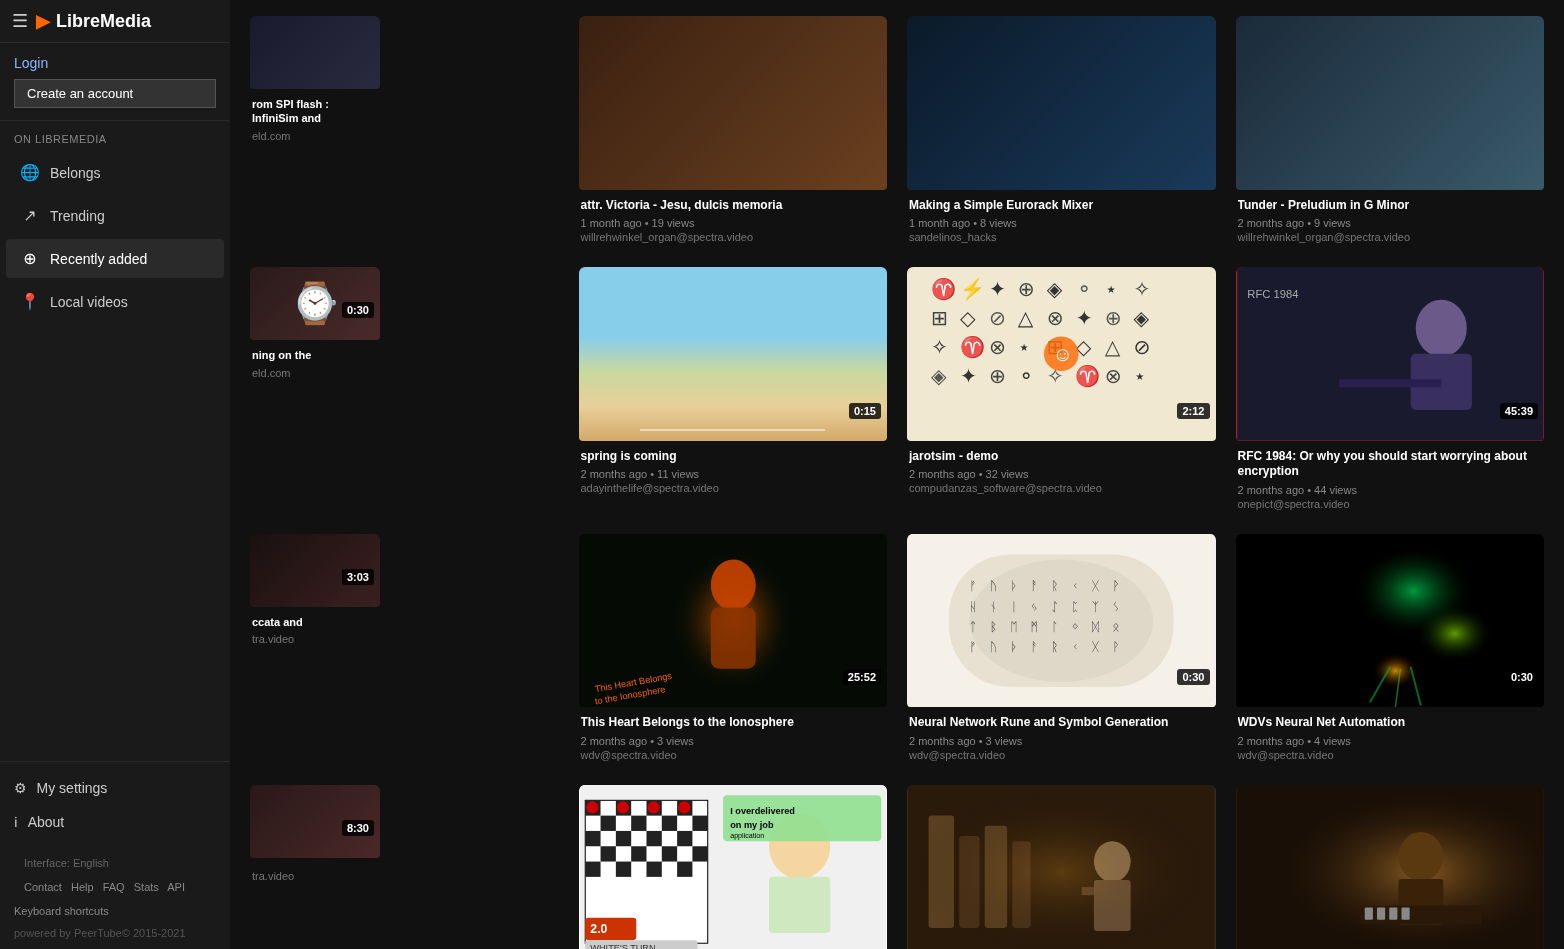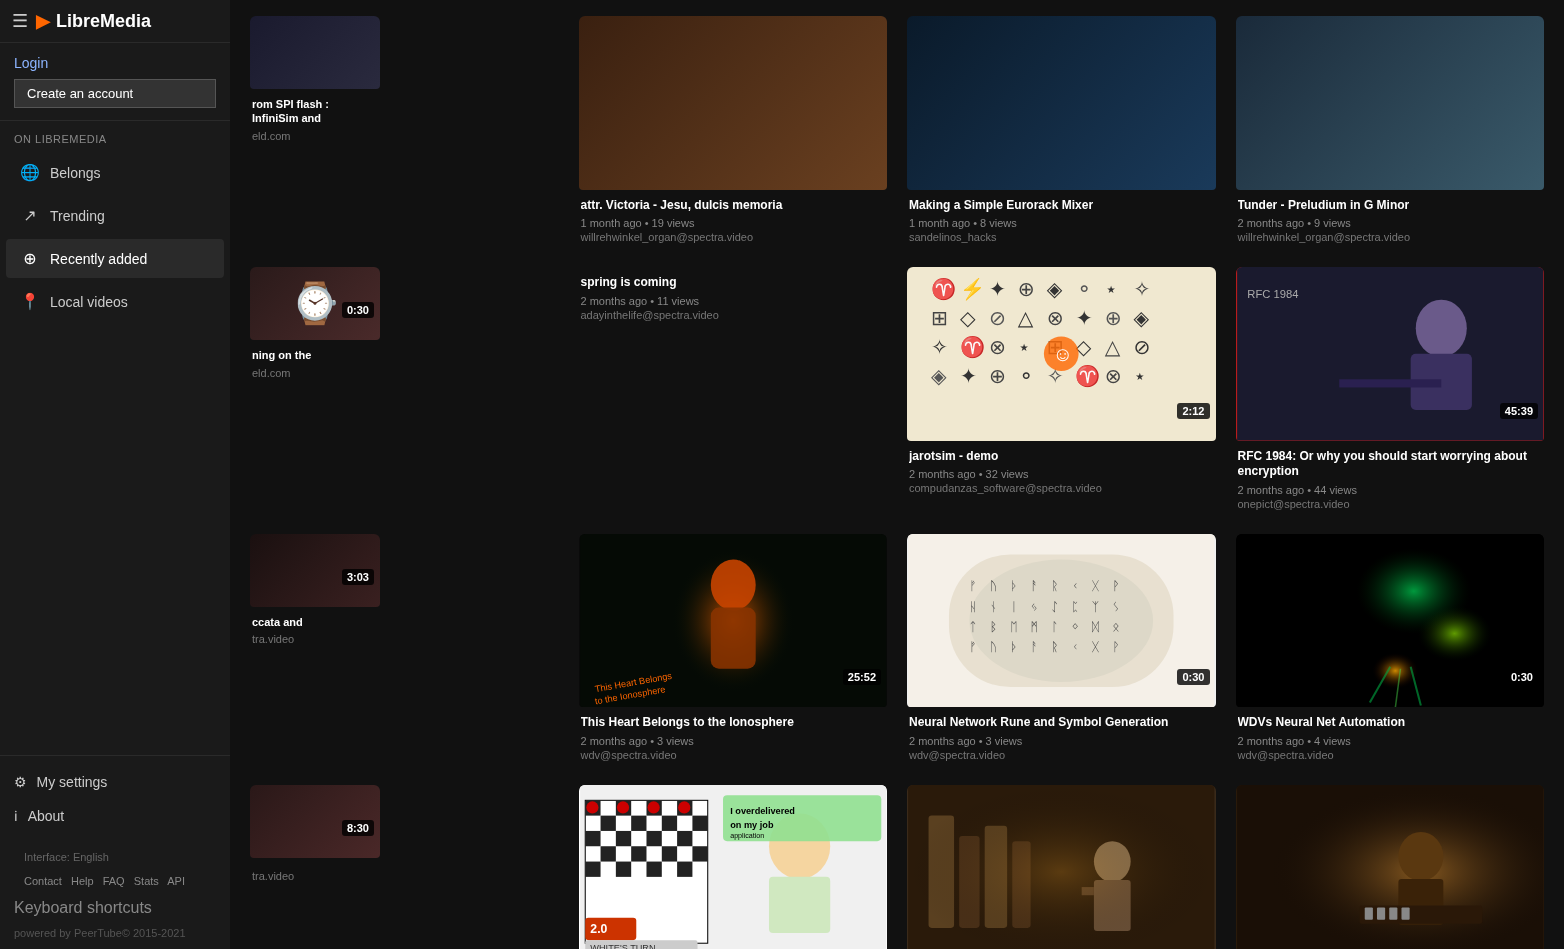--- a/index.html
+++ b/index.html
@@ -94,21 +94,21 @@
       font-size: 11px;
       color: #666;
     }
     .sidebar-footer-links a {
       color: #888;
       text-decoration: none;
       margin-right: 6px;
     }
     .keyboard-shortcuts {
       padding: 4px 14px 8px;
-      font-size: 16px;
+      font-size: 11px;
       color: #888;
       cursor: pointer;
     }
     .powered-by {
       padding: 2px 14px 10px;
       font-size: 11px;
       color: #555;
     }
 
     
@@ -325,20 +325,28 @@
         </div>
         <div class="thumb-duration">0:30</div>
       </div>
       <div class="video-info">
         <div class="video-title" style="font-size:11px;">ning on the</div>
         <div class="video-channel">eld.com</div>
       </div>
     </div>
 
     <div class="video-card">
+      <div class="thumb-container">
+        <div style="width:100%;height:100%;background:linear-gradient(180deg,#87ceeb 0%,#87ceeb 40%,#c8d8a0 60%,#e8d09a 80%,#d4a86a 100%);">
+          <div style="width:100%;height:100%;display:flex;align-items:flex-end;justify-content:center;padding-bottom:10px;">
+            <div style="width:60%;height:2px;background:#fff;opacity:0.5;"></div>
+          </div>
+        </div>
+        <div class="thumb-duration">0:15</div>
+      </div>
       <div class="video-info">
         <div class="video-title">spring is coming</div>
         <div class="video-meta">2 months ago • 11 views</div>
         <div class="video-channel">adayinthelife@spectra.video</div>
       </div>
     </div>
 
     <div class="video-card">
       <div class="thumb-container" style="background:#f0e8d0;">
         <div style="width:100%;height:100%;display:flex;flex-wrap:wrap;align-items:center;justify-content:center;padding:4px;">

